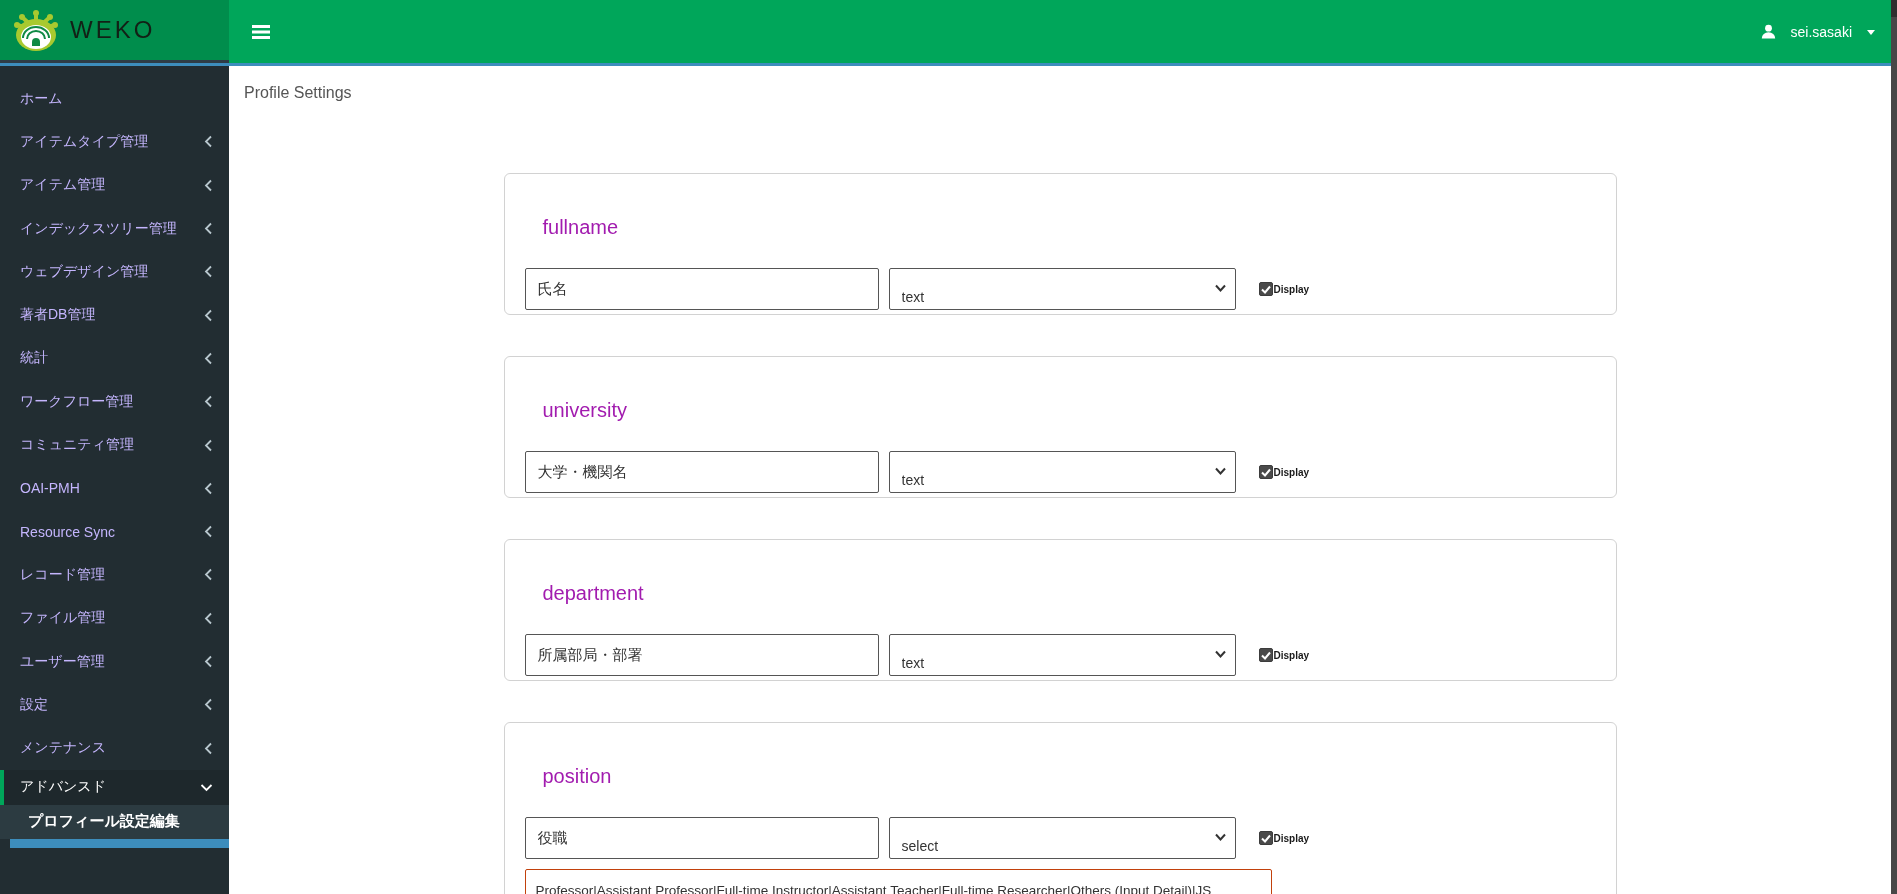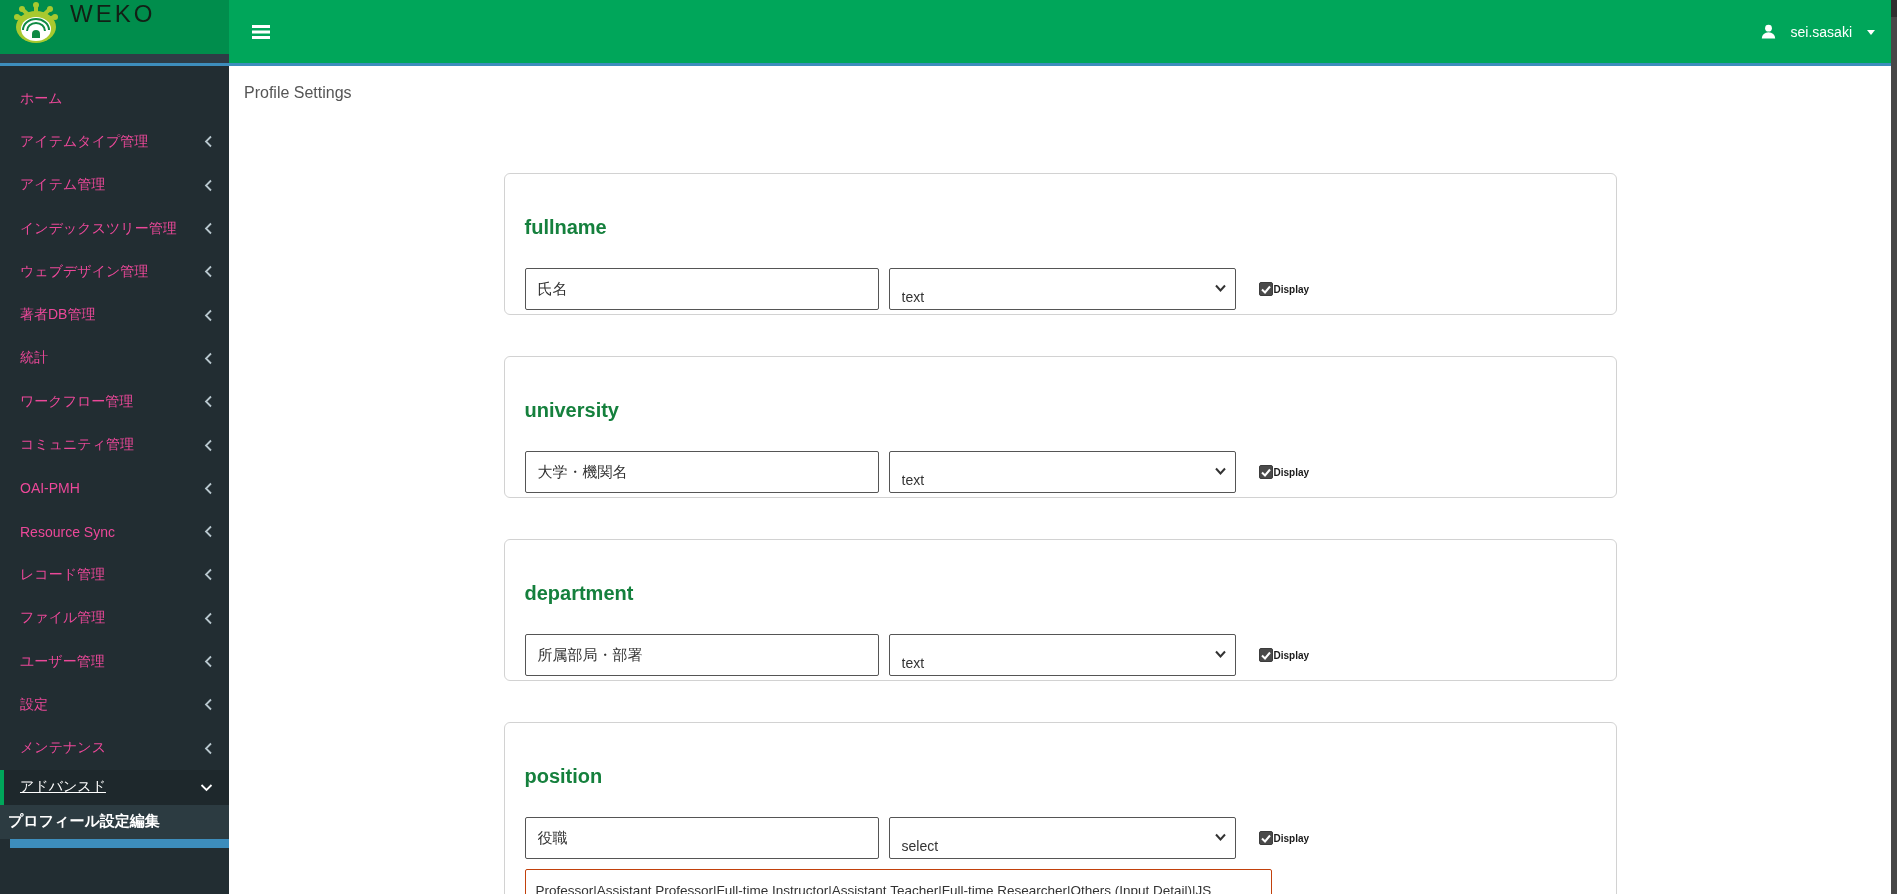--- a/index.html
+++ b/index.html
@@ -7,48 +7,48 @@
   body {
     font-family: "Liberation Sans", "DejaVu Sans", sans-serif;
     background: #fff;
     overflow: hidden;
     position: relative;
   }
 
   
   .topbar { position: fixed; top: 0; left: 0; width: 1897px; height: 63px; display: flex; z-index: 20; }
   .logo-col { width: 229px; display: flex; flex-direction: column; }
-  .logo-box { height: 54px; background: #008d4c; display: flex; padding-left: 13px; }
+  .logo-box { height: 60px; background: #008d4c; display: flex; align-items: center; padding-left: 13px; }
   .logo-under { flex: 1; background: #2e3c46; }
   .brand-text { color: #122016; font-size: 24px; letter-spacing: 3px; margin-left: 11px; font-weight: 400; }
   .navbar { flex: 1; background: #00a65a; display: flex; align-items: center; color: #fff; }
   .hamburger { margin-left: 15px; width: 34px; height: 34px; display: flex; align-items: center; justify-content: center; cursor: pointer; }
   .user-menu { margin-left: auto; margin-right: 22px; display: flex; align-items: center; gap: 15px; font-size: 14px; cursor: pointer; }
   .caret { width: 0; height: 0; border-left: 4px solid transparent; border-right: 4px solid transparent; border-top: 5px solid #fff; margin-top: 2px; }
   .blue-line { position: fixed; top: 63px; left: 0; width: 1897px; height: 3px; background: #3d8dbc; z-index: 21; }
 
   
   .sidebar { position: fixed; top: 66px; left: 0; width: 229px; height: 828px; background: #222d32; z-index: 15; }
   .sidebar-menu { list-style: none; padding-top: 11px; }
-  .menu-item { height: 43.3px; display: flex; align-items: center; padding: 0 16px 0 20px; color: #ec4899; font-size: 14px; cursor: pointer; }
+  .menu-item { height: 43.3px; display: flex; align-items: center; padding: 0 16px 0 20px; color: #c4b5fd; font-size: 14px; cursor: pointer; }
   .menu-item .chev { margin-left: auto; display: flex; align-items: center; }
   .menu-item .chev-down { display: none; }
   .menu-item.open { height: 35px; }
   .menu-item.open .chev-down { display: flex; }
-  .menu-item.active { background: #1e282c; border-left: 4px solid #00a65a; padding-left: 16px; color: #fff; text-decoration: underline; }
-  .submenu-item { height: 34px; background: #2c3b41; color: #fff; font-size: 15px; font-weight: bold; display: flex; align-items: center; padding-left: 8px; cursor: pointer; }
+  .menu-item.active { background: #1e282c; border-left: 4px solid #00a65a; padding-left: 16px; color: #fff; }
+  .submenu-item { height: 34px; background: #2c3b41; color: #fff; font-size: 15px; font-weight: bold; display: flex; align-items: center; padding-left: 28px; cursor: pointer; }
   .submenu-indicator { height: 9px; background: #3d8dbc; margin-left: 10px; }
 
   
   .content { margin-left: 229px; padding-top: 66px; width: 1662px; }
   .page-title { margin: 18px 0 0 15px; font-size: 16px; color: #555; font-weight: 400; }
   .cards { width: 1113px; margin: 71px auto 0; }
   .card { background: #fff; border: 1px solid #d2d2d2; border-radius: 6px; height: 142px; padding: 43px 20px 0; margin-bottom: 41px; }
   .card.has-options { height: 260px; margin-bottom: 0; }
-  .card-title { font-size: 20px; font-weight: 700; color: #15803d; line-height: 1; }
+  .card-title { font-size: 20px; font-weight: 400; color: #a21caf; line-height: 1; margin-left: 18px; }
   .field-row { display: flex; align-items: center; margin-top: 31px; }
   .text-input { width: 354px; height: 42px; border: 1px solid #555; border-radius: 2px; padding: 0 12px; font-size: 15px; color: #333; font-family: inherit; background: #fff; }
   .select-wrap { position: relative; width: 347px; margin-left: 10px; }
   .type-select { width: 100%; height: 42px; -webkit-appearance: none; appearance: none; border: 1px solid #555; border-radius: 2px; padding: 16px 30px 0 12px; font-size: 14px; color: #333; background: #fff; font-family: inherit; }
   .select-chevron { position: absolute; right: 9px; top: 15px; pointer-events: none; display: flex; }
   .display-wrap { margin-left: 23px; display: flex; align-items: center; cursor: pointer; }
   .checkbox { width: 14px; height: 14px; background: #4a4a4a; border: 1px solid #3c3c3c; border-radius: 2px; display: flex; align-items: center; justify-content: center; }
   .display-label { font-size: 10px; font-weight: bold; color: #1a1a1a; margin-left: 1px; }
   .options-row { margin-top: 10px; }
   .options-input { width: 747px; height: 42px; border: 1px solid #c2410c; border-radius: 2px; padding: 0 10px; font-size: 13.5px; color: #333; font-family: inherit; background: #fff; }

